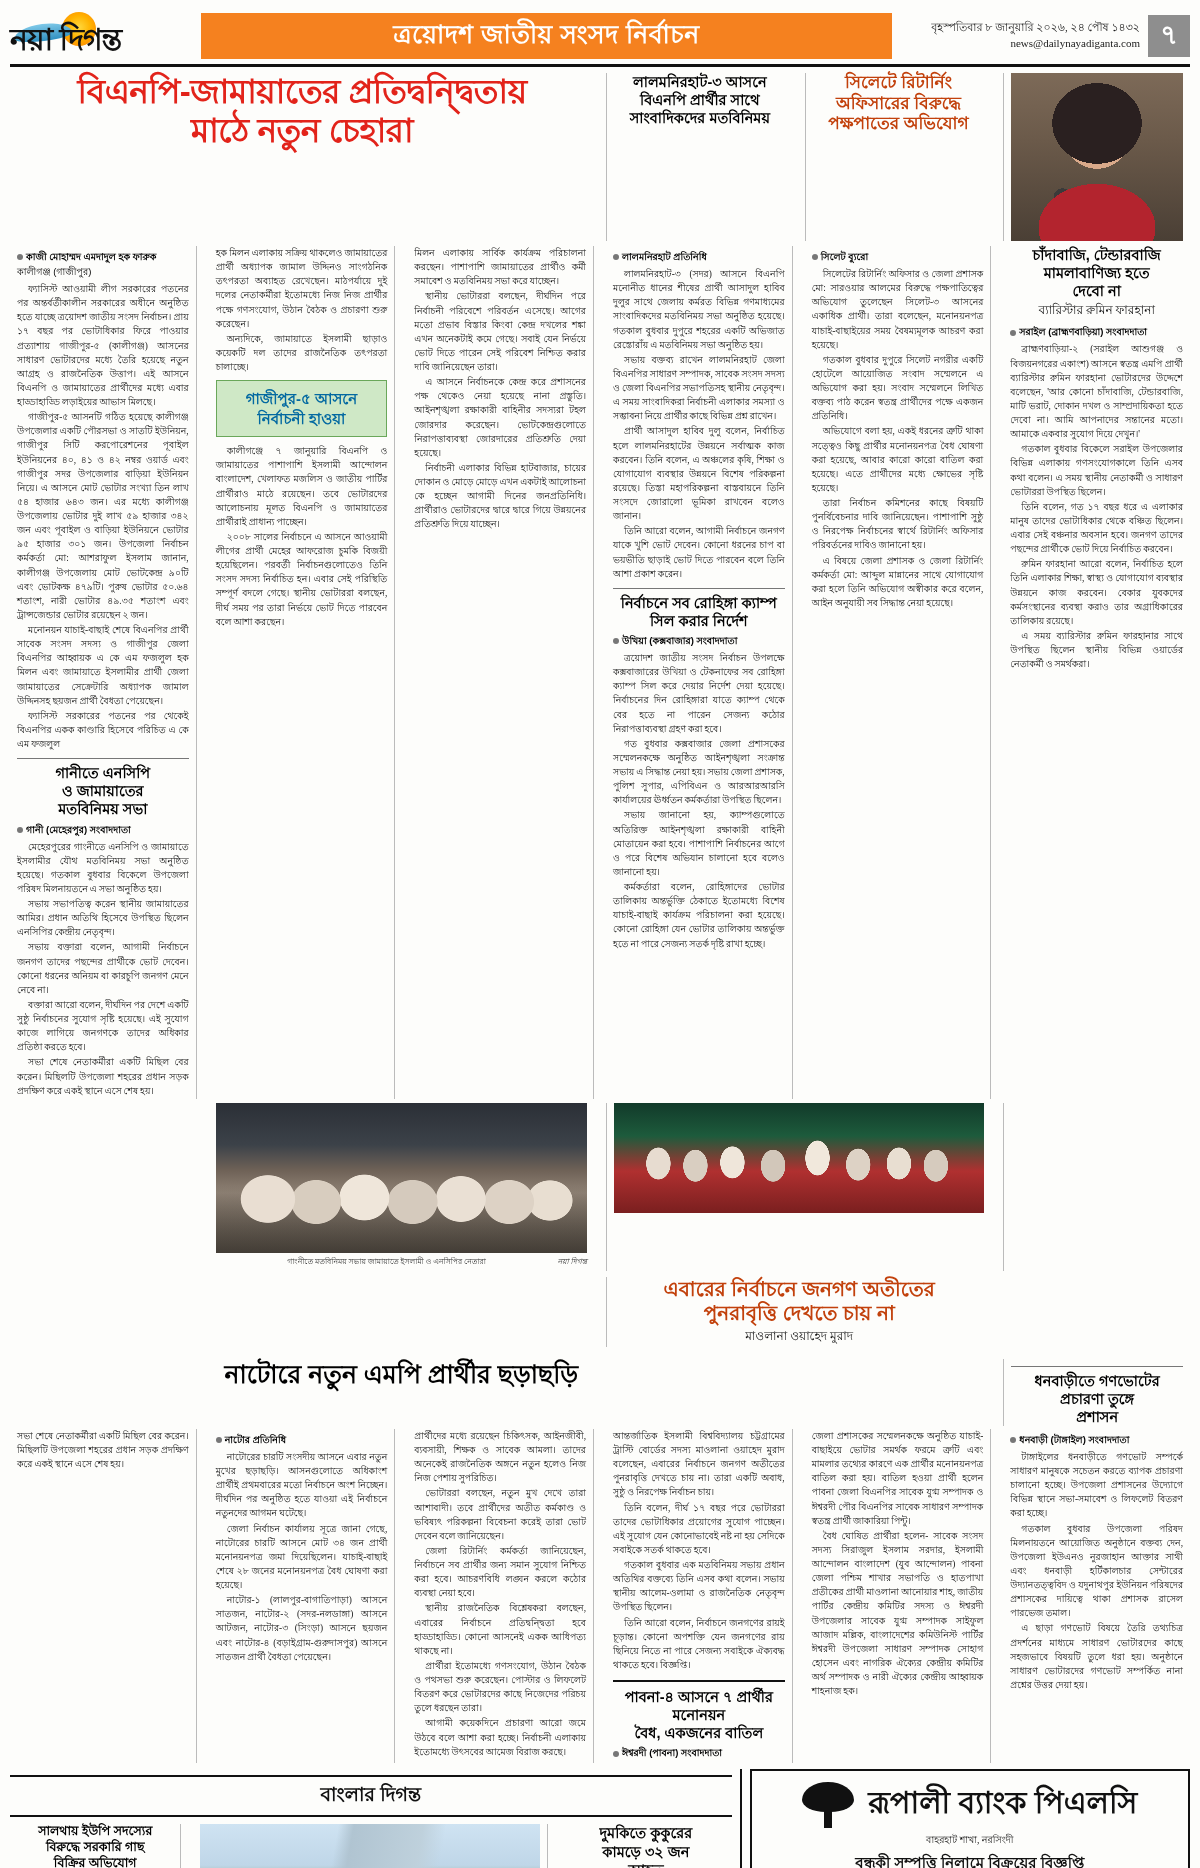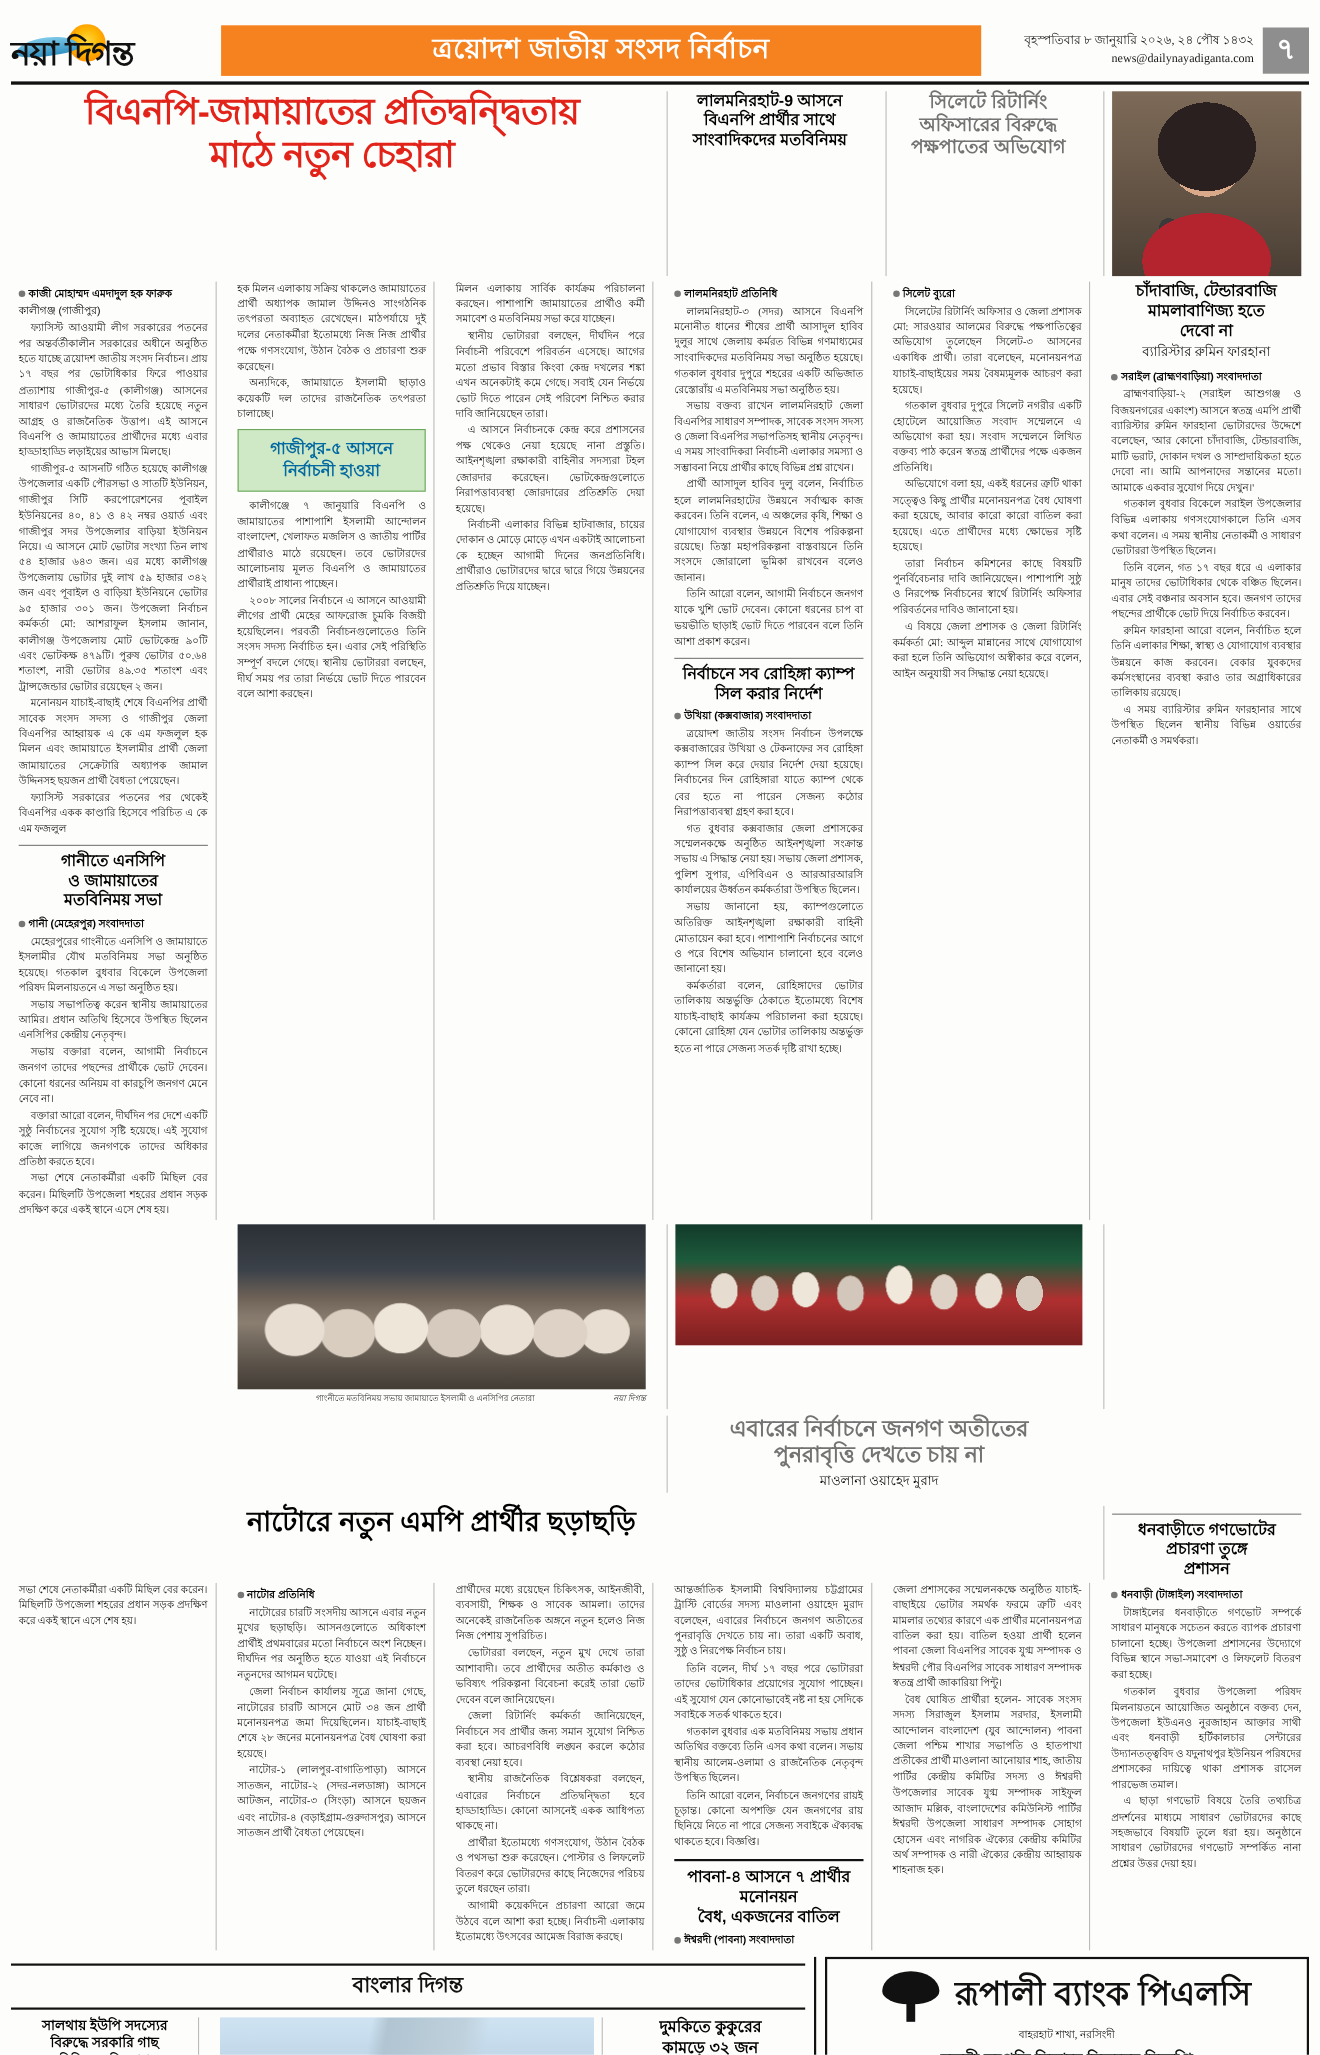--- a/index.html
+++ b/index.html
@@ -4,21 +4,21 @@
 <style>
   * { box-sizing: border-box; margin:0; padding:0; }
   body {
     width:1200px; height:1868px;
     background:#fdfdfb;
     font-family:"Liberation Serif", serif;
     color:#111;
     position:relative;
     overflow:hidden;
   }
-  .page { width:1200px; height:1868px; padding:22px 10px; position:relative; }
+  .page { width:1200px; height:1868px; padding:12px 10px; position:relative; }
 
   
   .masthead { display:flex; align-items:center; height:48px; gap:0; }
   .logo-wrap { width:185px; height:46px; position:relative; flex:0 0 185px; }
   .logo-sun {
     position:absolute; left:52px; top:-1px; width:34px; height:34px;
     border-radius:50%;
     background:radial-gradient(circle at 50% 45%, #ffd83d 0%, #ffb300 45%, #ff7b00 100%);
   }
   .logo-swoosh {
@@ -60,21 +60,21 @@
   .col:last-child { border-right:none; }
 
   
   .hl-main {
     color:#e2231a; font-family:"Liberation Sans", sans-serif;
     font-weight:bold; text-align:center; line-height:1.18;
     font-size:33px; letter-spacing:-.5px;
   }
   .hl-2 {
     font-family:"Liberation Sans", sans-serif; font-weight:bold;
-    font-size:17px; line-height:1.22; text-align:center; color:#737373;
+    font-size:17px; line-height:1.22; text-align:center; color:#c2410c;
   }
   .hl-3 {
     font-family:"Liberation Sans", sans-serif; font-weight:bold;
     font-size:14.5px; line-height:1.25; text-align:center; color:#000;
   }
   .hl-4 {
     font-family:"Liberation Sans", sans-serif; font-weight:bold;
     font-size:12.5px; line-height:1.25; text-align:center; color:#000;
   }
   .hl-wide {
@@ -224,21 +224,21 @@
   <div class="rule-thick"></div>
 
   <div class="grid6">
 
     <div style="grid-column:1 / span 3; padding:0 7px;">
       <div class="hl-main">বিএনপি-জামায়াতের প্রতিদ্বন্দ্বিতায়</div>
       <div class="hl-main">মাঠে নতুন চেহারা</div>
     </div>
 
     <div style="grid-column:4; padding:0 7px; border-left:1px solid #bbb;">
-      <div class="hl-3">লালমনিরহাট-9 আসনে বিএনপি প্রার্থীর সাথে সাংবাদিকদের মতবিনিময়</div>
+      <div class="hl-3">লালমনিরহাট-৩ আসনে বিএনপি প্রার্থীর সাথে সাংবাদিকদের মতবিনিময়</div>
     </div>
 
     <div style="grid-column:5; padding:0 7px; border-left:1px solid #bbb;">
       <div class="hl-2">সিলেটে রিটার্নিং অফিসারের বিরুদ্ধে পক্ষপাতের অভিযোগ</div>
     </div>
 
     <div style="grid-column:6; padding:0 7px; border-left:1px solid #bbb;">
       <div class="photo ph-portrait"></div>
     </div>
   </div>

